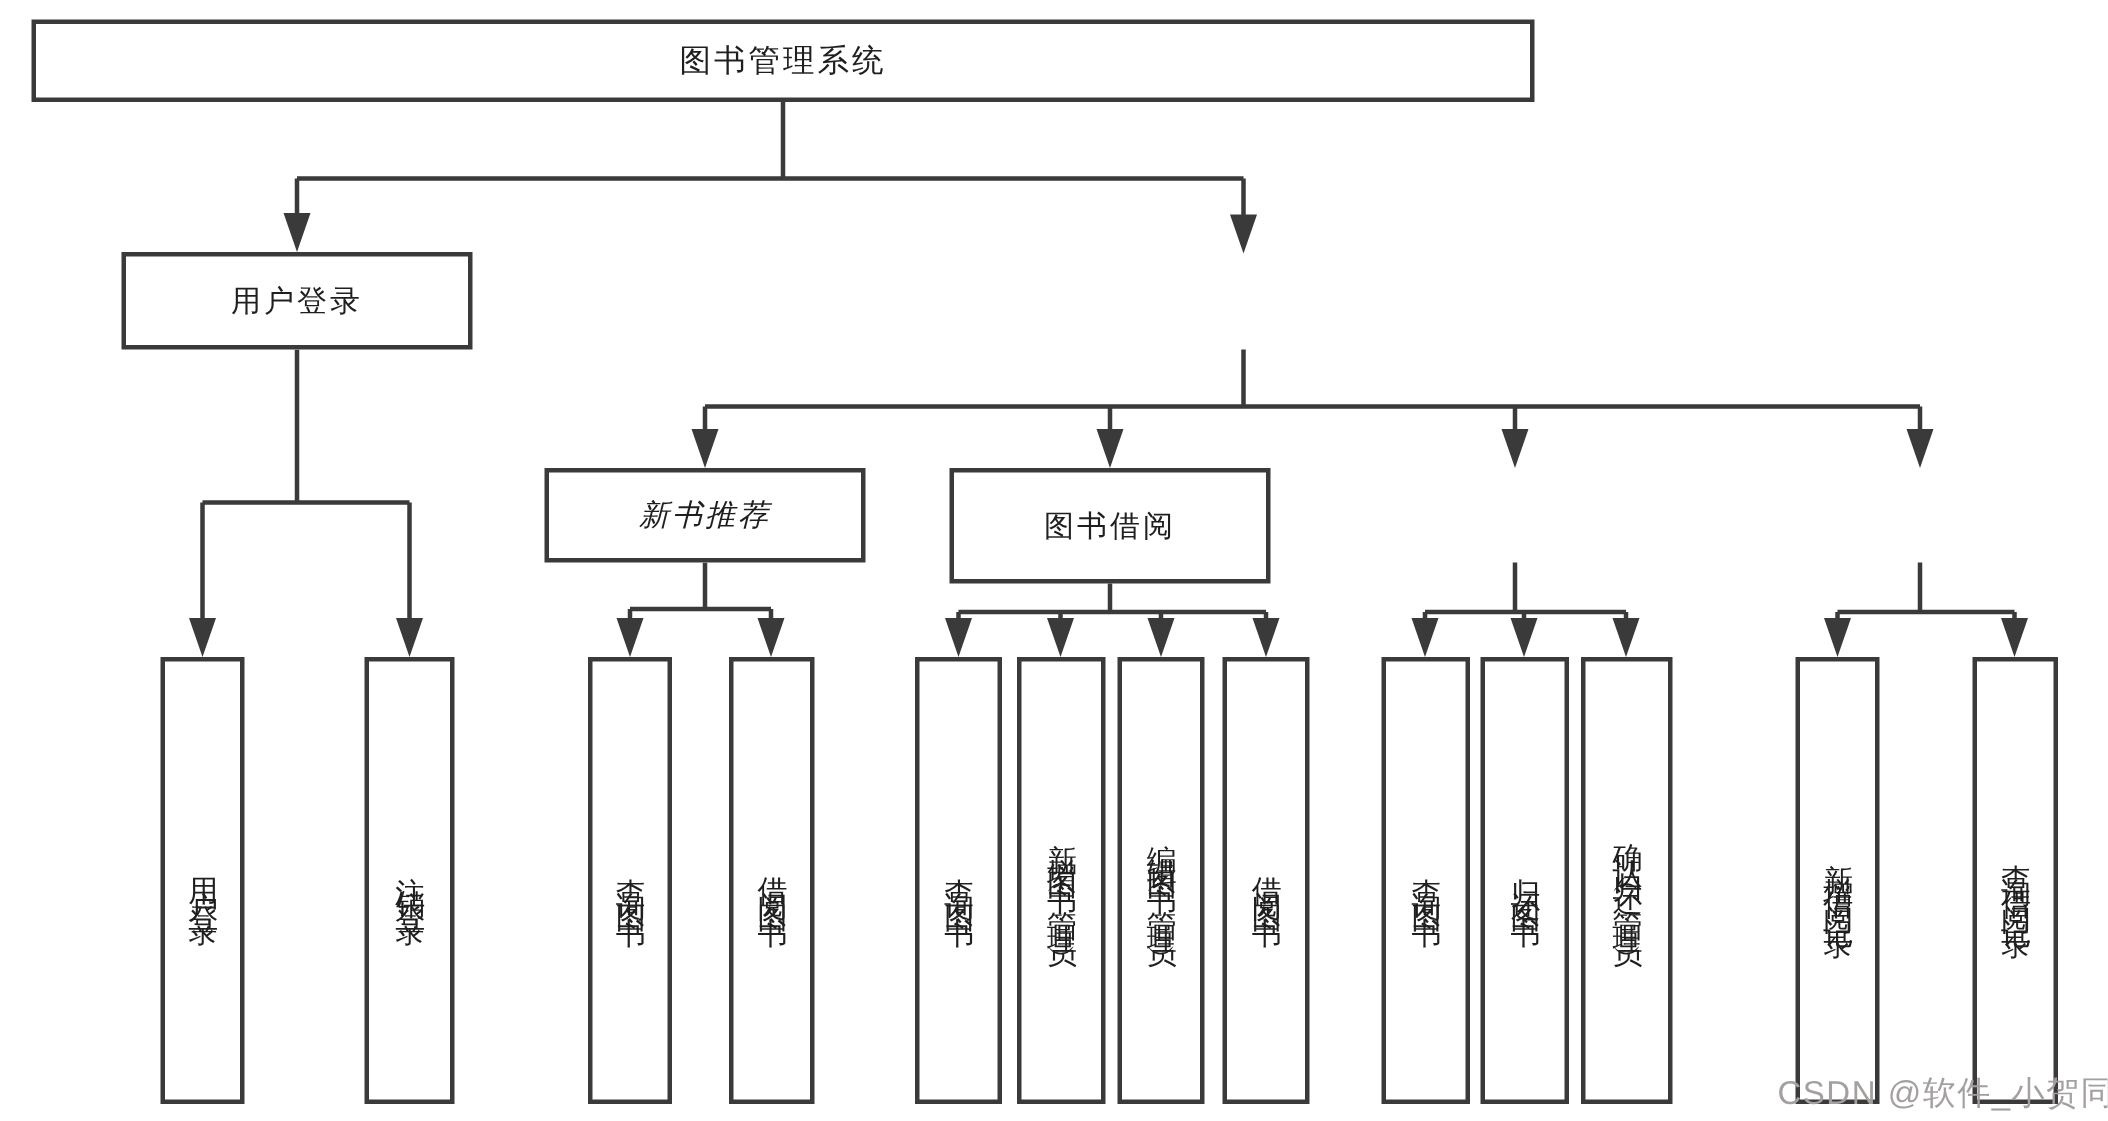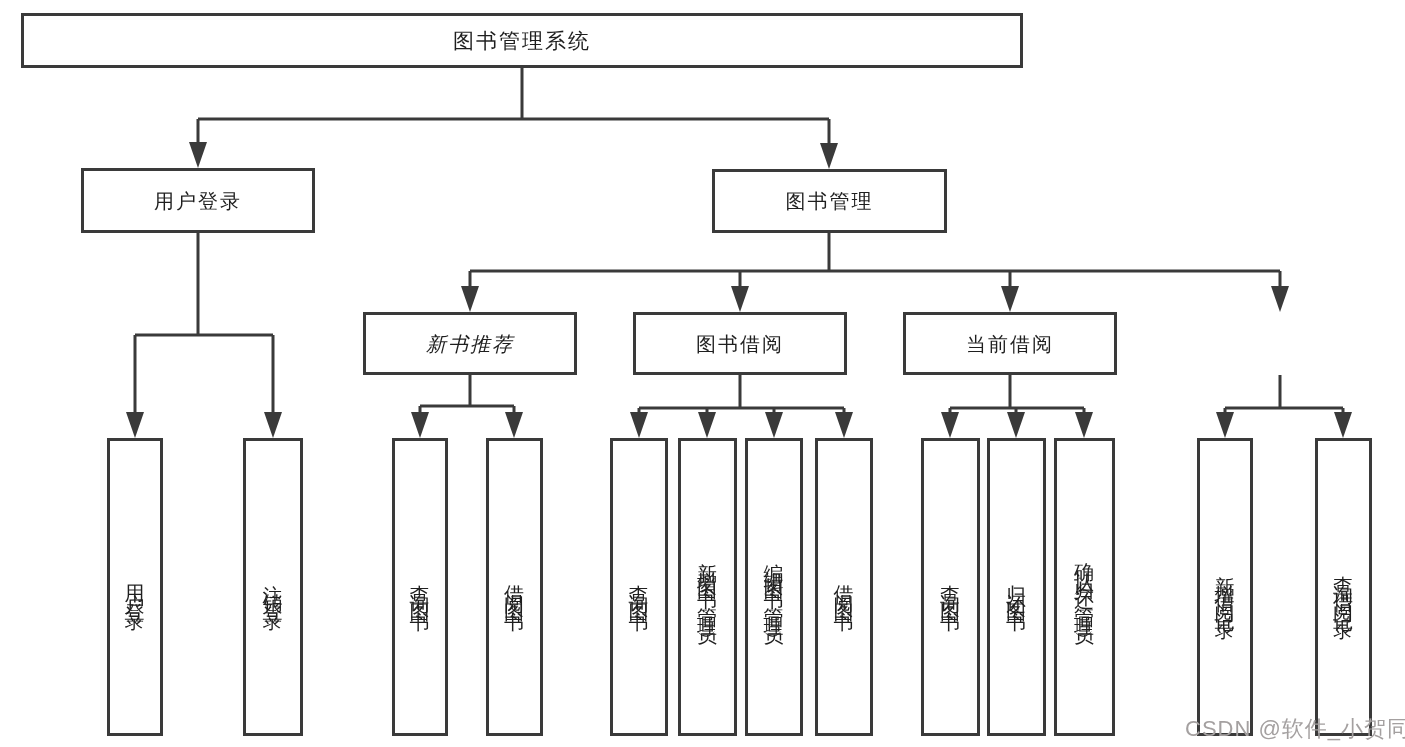--- a/index.html
+++ b/index.html
@@ -87,25 +87,23 @@
       <polygon points="1007,412 1025,412 1016,438"></polygon>
       <polygon points="1075,412 1093,412 1084,438"></polygon>
       <polygon points="1216,412 1234,412 1225,438"></polygon>
       <polygon points="1334,412 1352,412 1343,438"></polygon>
     </g>
   </svg>
 
   <div class="node root" style="left:21px; top:13px; width:1002px; height:55px;">图书管理系统</div>
 
   <div class="node" style="left:81px; top:168px; width:234px; height:65px;">用户登录</div>
-  <div class="node" style="left:712px; top:169px; width:235px; height:64px;">图书管理</div>
 
   <div class="node" style="left:363px; top:312px; width:214px; height:63px;font-style:italic;">新书推荐</div>
-  <div class="node" style="left:633px; top:312px; width:214px; height:63px;">图书借阅</div>
-  <div class="node" style="left:903px; top:312px; width:214px; height:63px;">当前借阅</div>
+  <div class="node" style="left:633px; top:312px; width:214px; height:77px;">图书借阅</div>
 
   <div class="node leaf" style="left:107px; top:438px; width:56px; height:298px;">用户登录</div>
   <div class="node leaf" style="left:243px; top:438px; width:60px; height:298px;">注销登录</div>
 
   <div class="node leaf" style="left:392px; top:438px; width:56px; height:298px;">查询图书</div>
   <div class="node leaf" style="left:486px; top:438px; width:57px; height:298px;">借阅图书</div>
 
   <div class="node leaf" style="left:610px; top:438px; width:58px; height:298px;">查询图书</div>
   <div class="node leaf" style="left:678px; top:438px; width:59px; height:298px;">新增图书（管理员）</div>
   <div class="node leaf" style="left:745px; top:438px; width:58px; height:298px;">编辑图书（管理员）</div>

